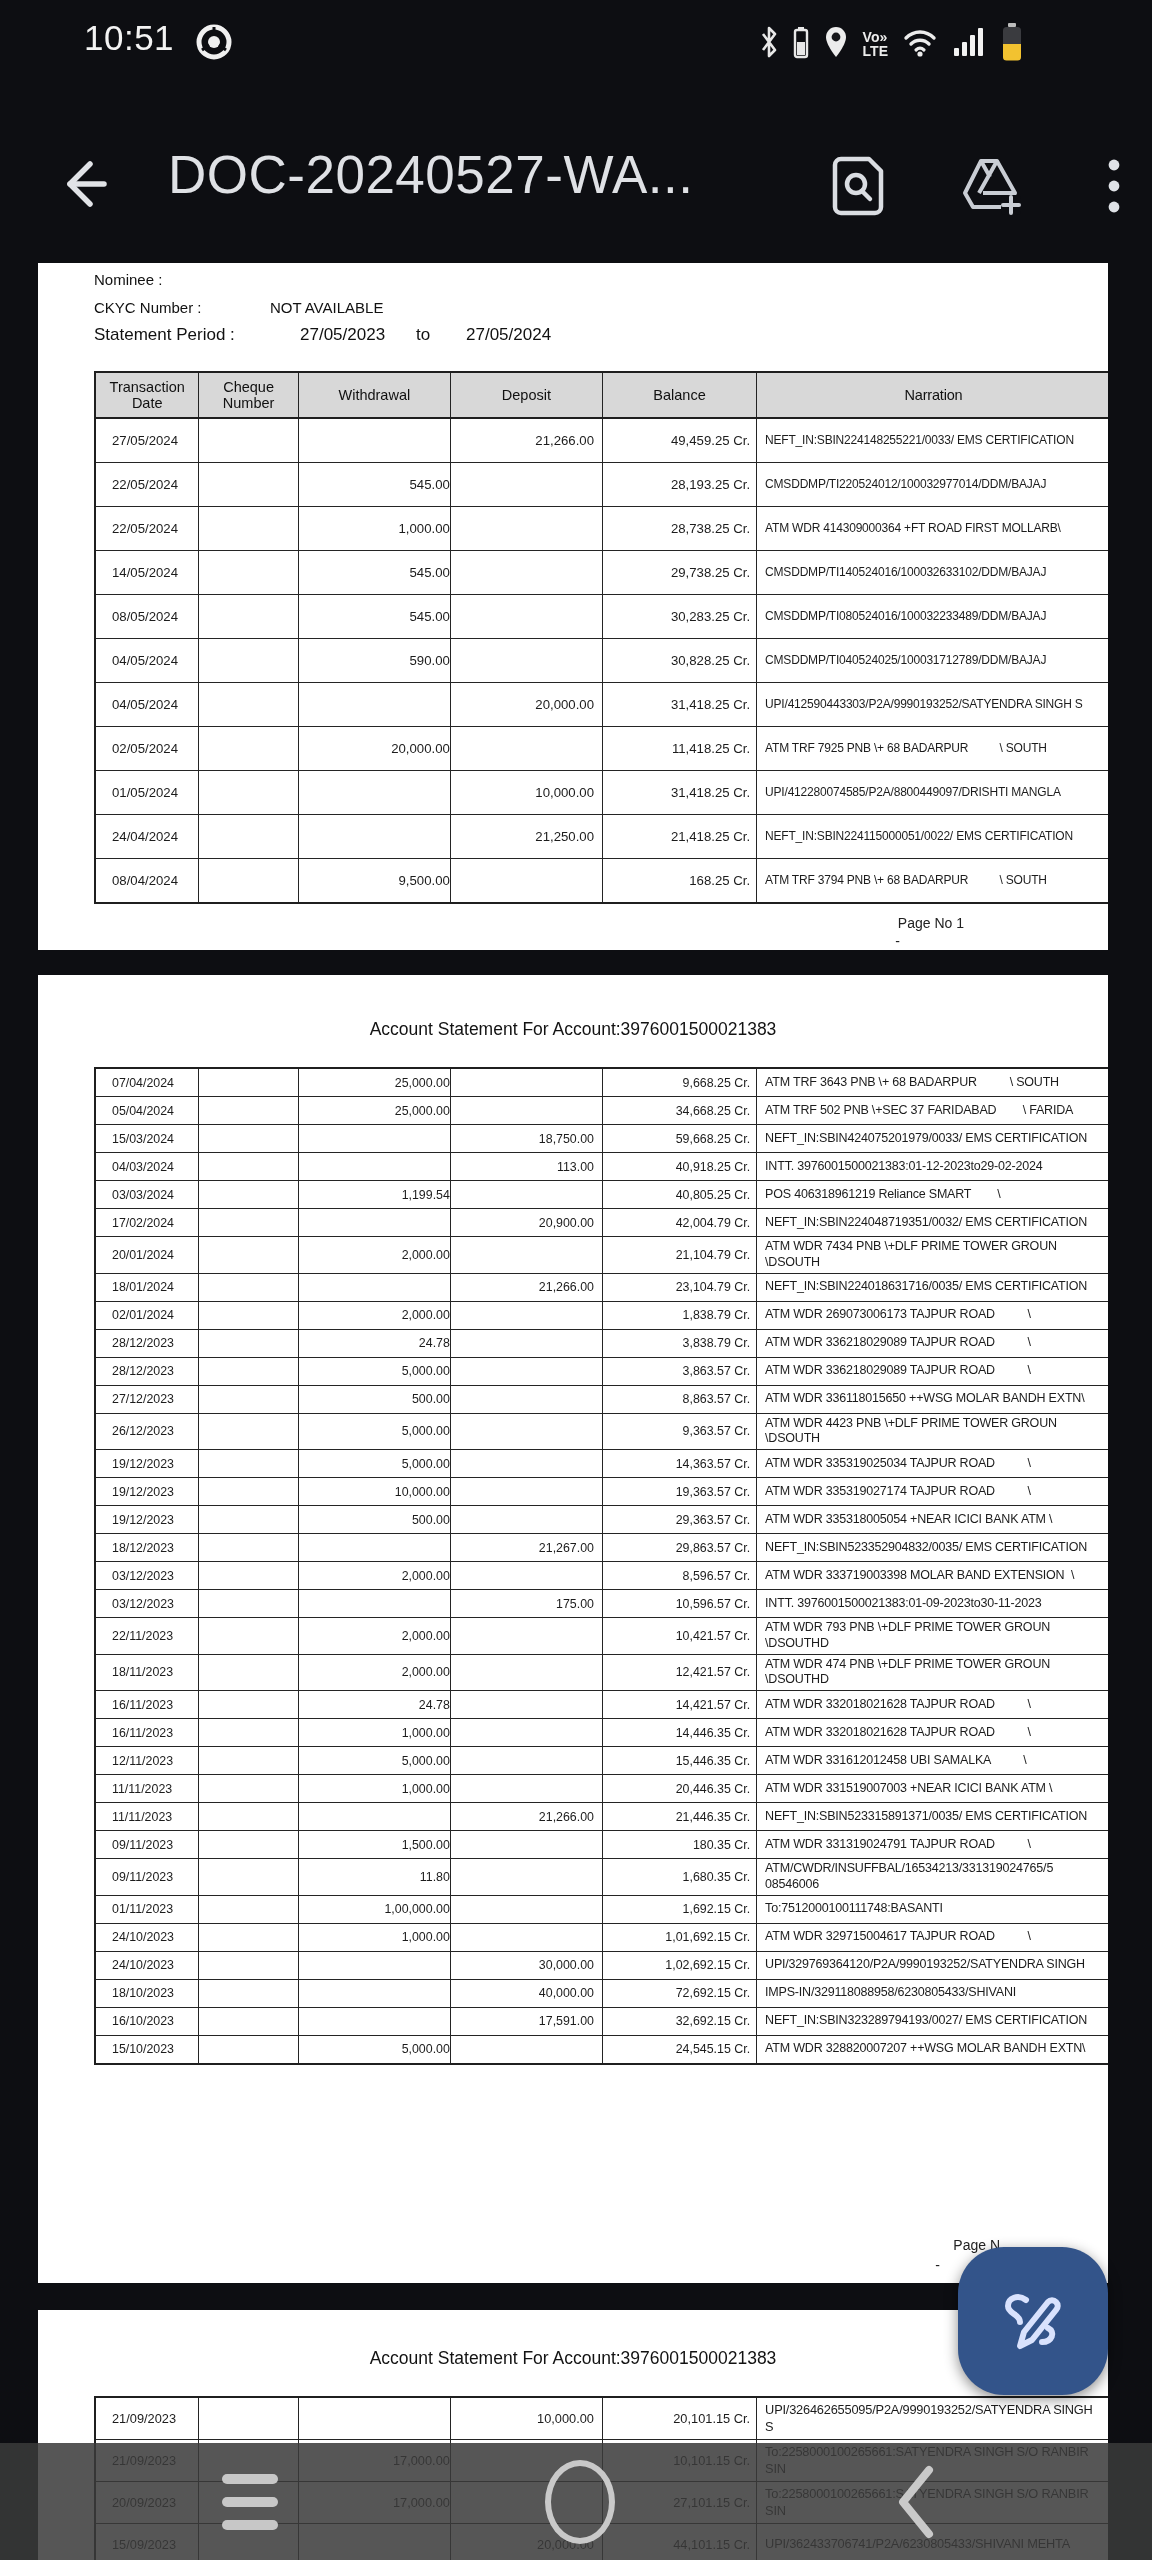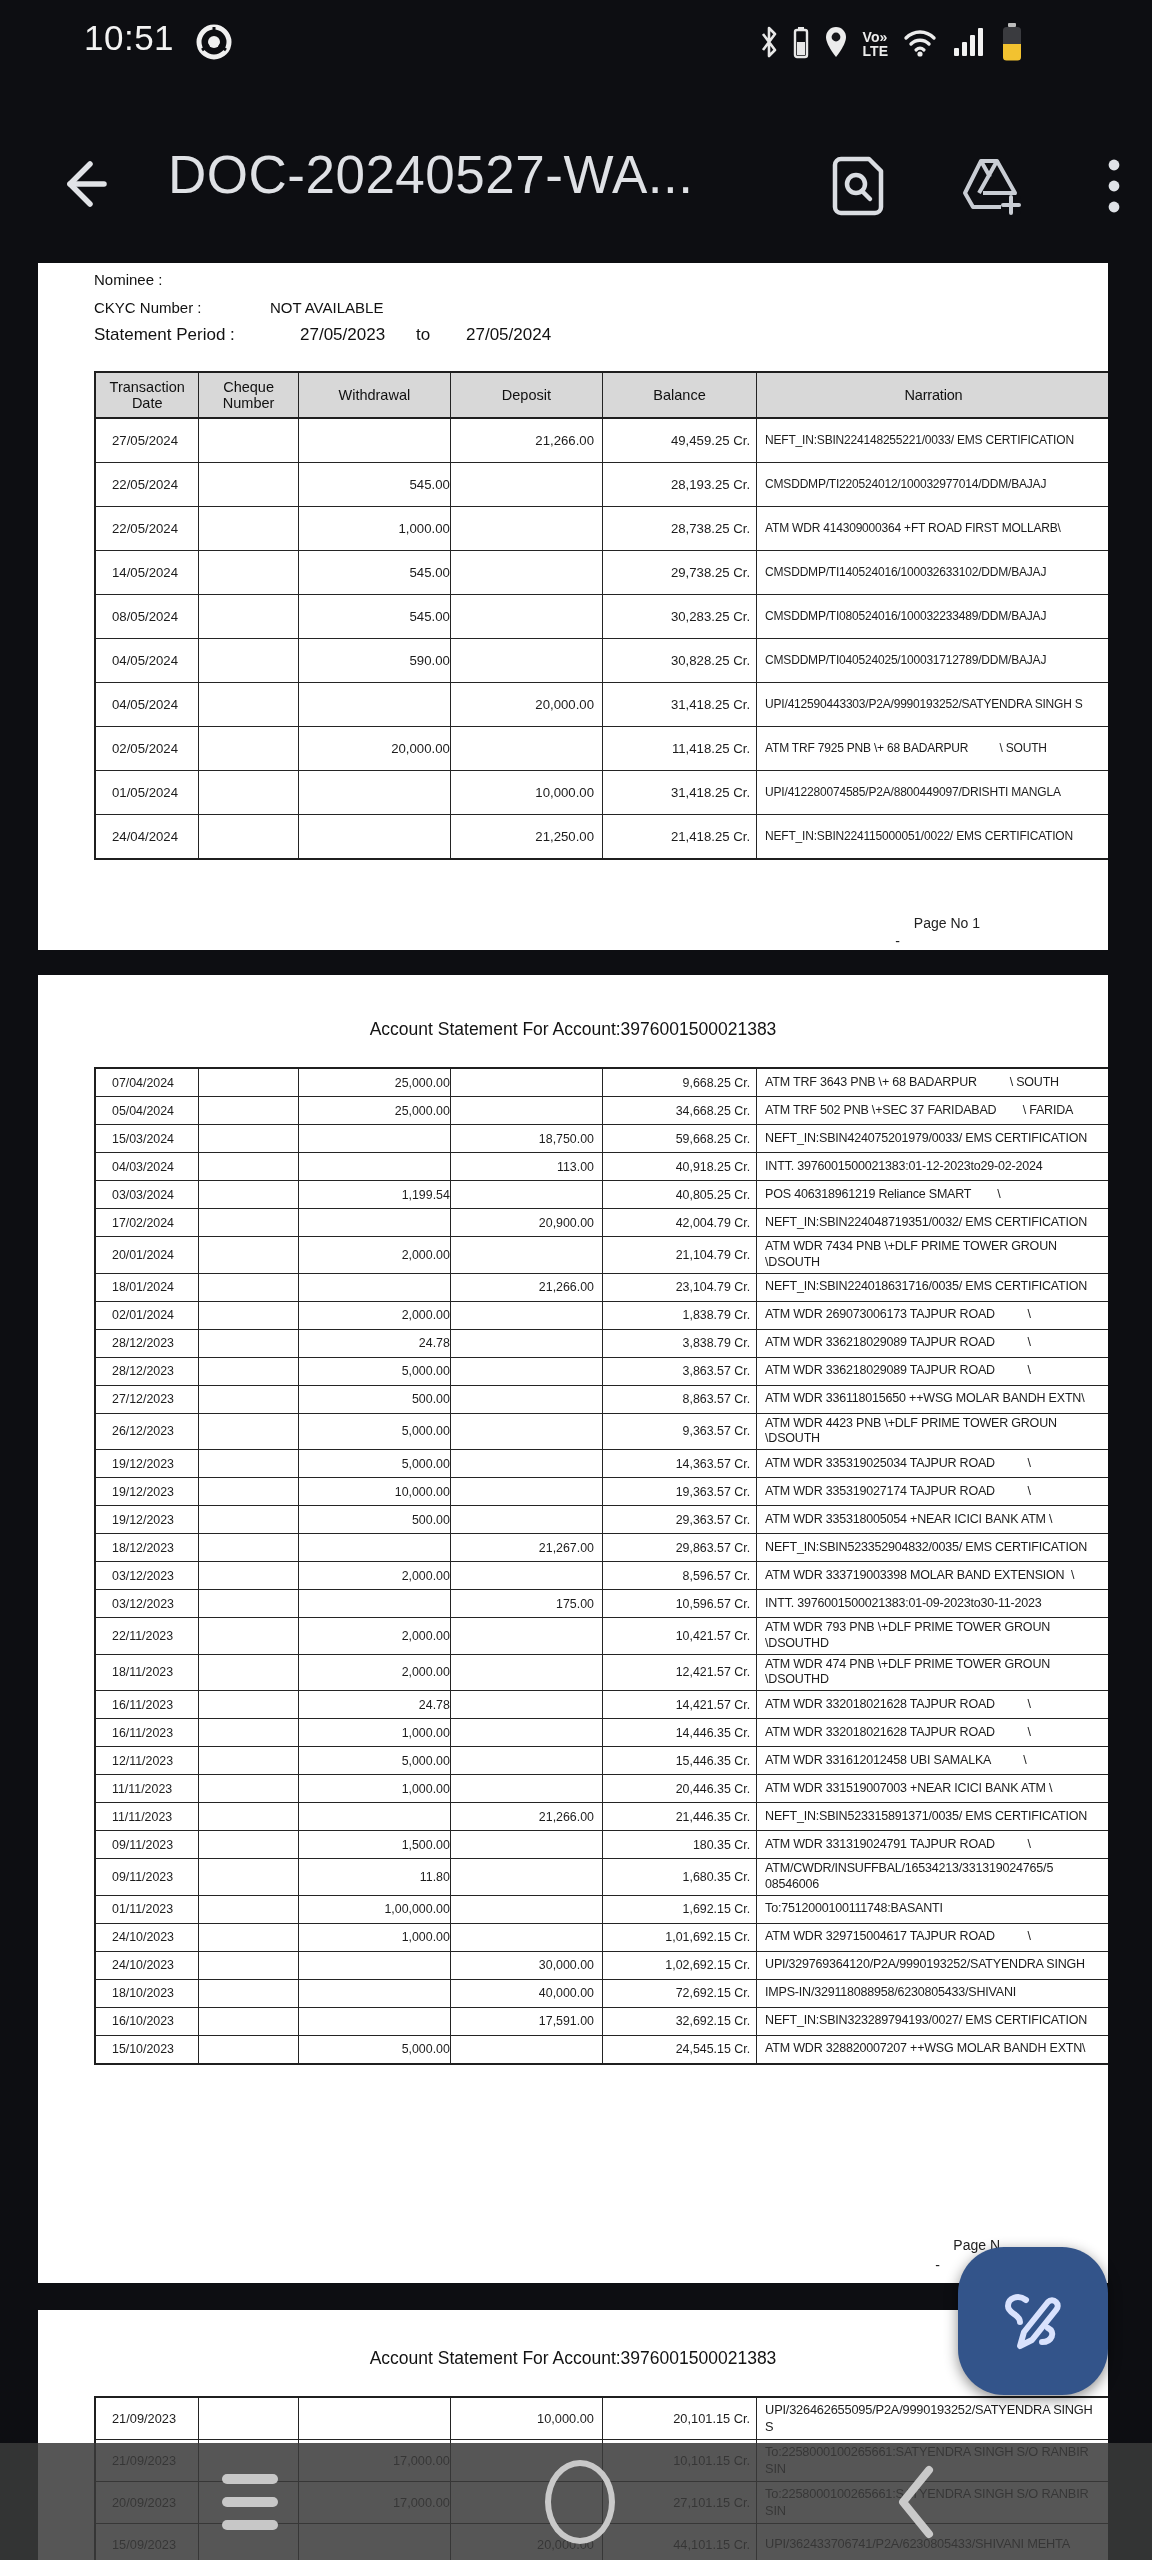--- a/index.html
+++ b/index.html
@@ -260,24 +260,32 @@
             <div class="tcell c5">UPI/412280074585/P2A/8800449097/DRISHTI MANGLA</div>
           </div>
           <div class="trow">
             <div class="tcell c0">24/04/2024</div>
             <div class="tcell c1"></div>
             <div class="tcell c2"></div>
             <div class="tcell c3">21,250.00</div>
             <div class="tcell c4">21,418.25 Cr.</div>
             <div class="tcell c5">NEFT_IN:SBIN224115000051/0022/ EMS CERTIFICATION</div>
           </div>
+          <div class="trow">
+            <div class="tcell c0">08/04/2024</div>
+            <div class="tcell c1"></div>
+            <div class="tcell c2">9,500.00</div>
+            <div class="tcell c3"></div>
+            <div class="tcell c4">168.25 Cr.</div>
+            <div class="tcell c5">ATM TRF 3794 PNB \+ 68 BADARPUR          \ SOUTH</div>
+          </div>
         </div>
     </div>
 
-    <span class="pg-footer" style="top:652px;right:128px;">Page No 1</span>
+    <span class="pg-footer" style="top:652px;right:144px;">Page No 1</span>
     <span class="pg-footer" style="top:670px;right:208px;">-</span>
   </div>
 
   <div class="page pg2">
     <div class="pg-title" style="top:44px;">Account Statement For Account:3976001500021383</div>
     <div class="ttable t2" style="top:92px;">
       <div class="tbody">
           <div class="trow">
             <div class="tcell c0">07/04/2024</div>
             <div class="tcell c1"></div>

